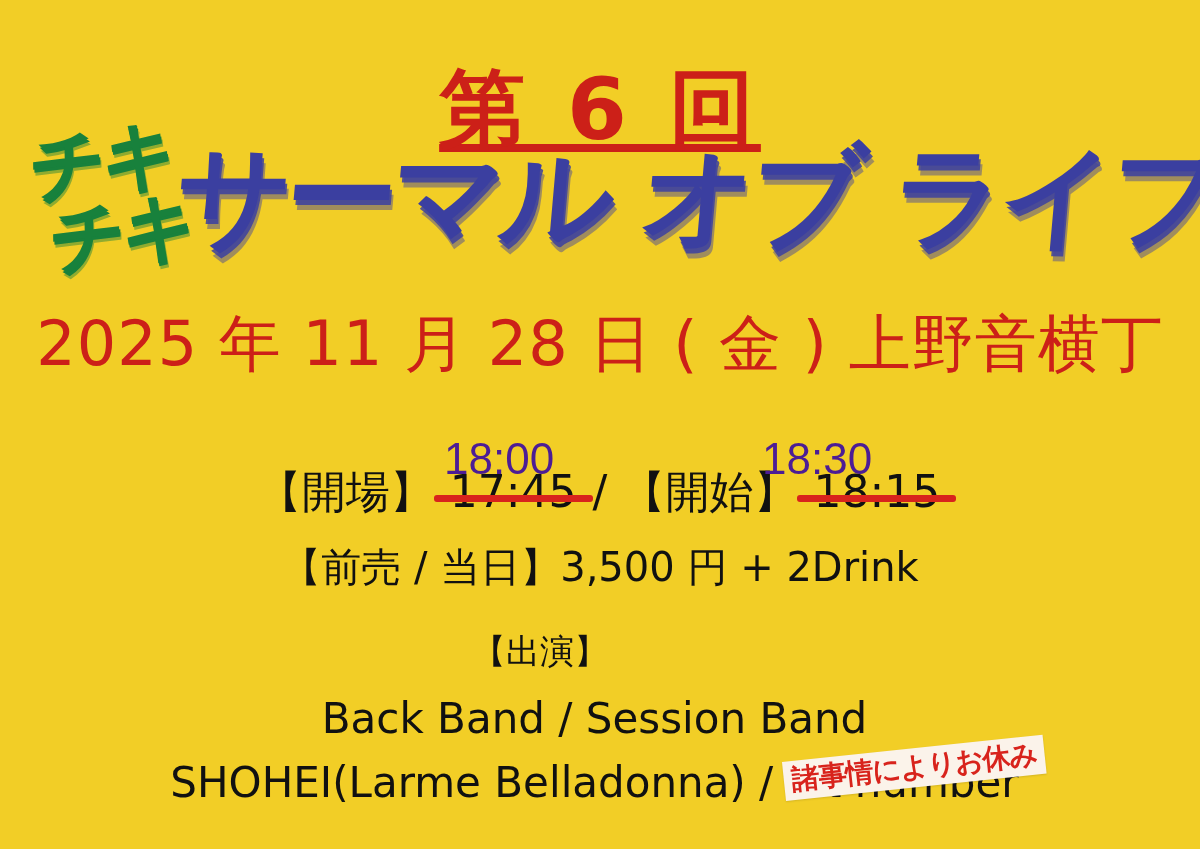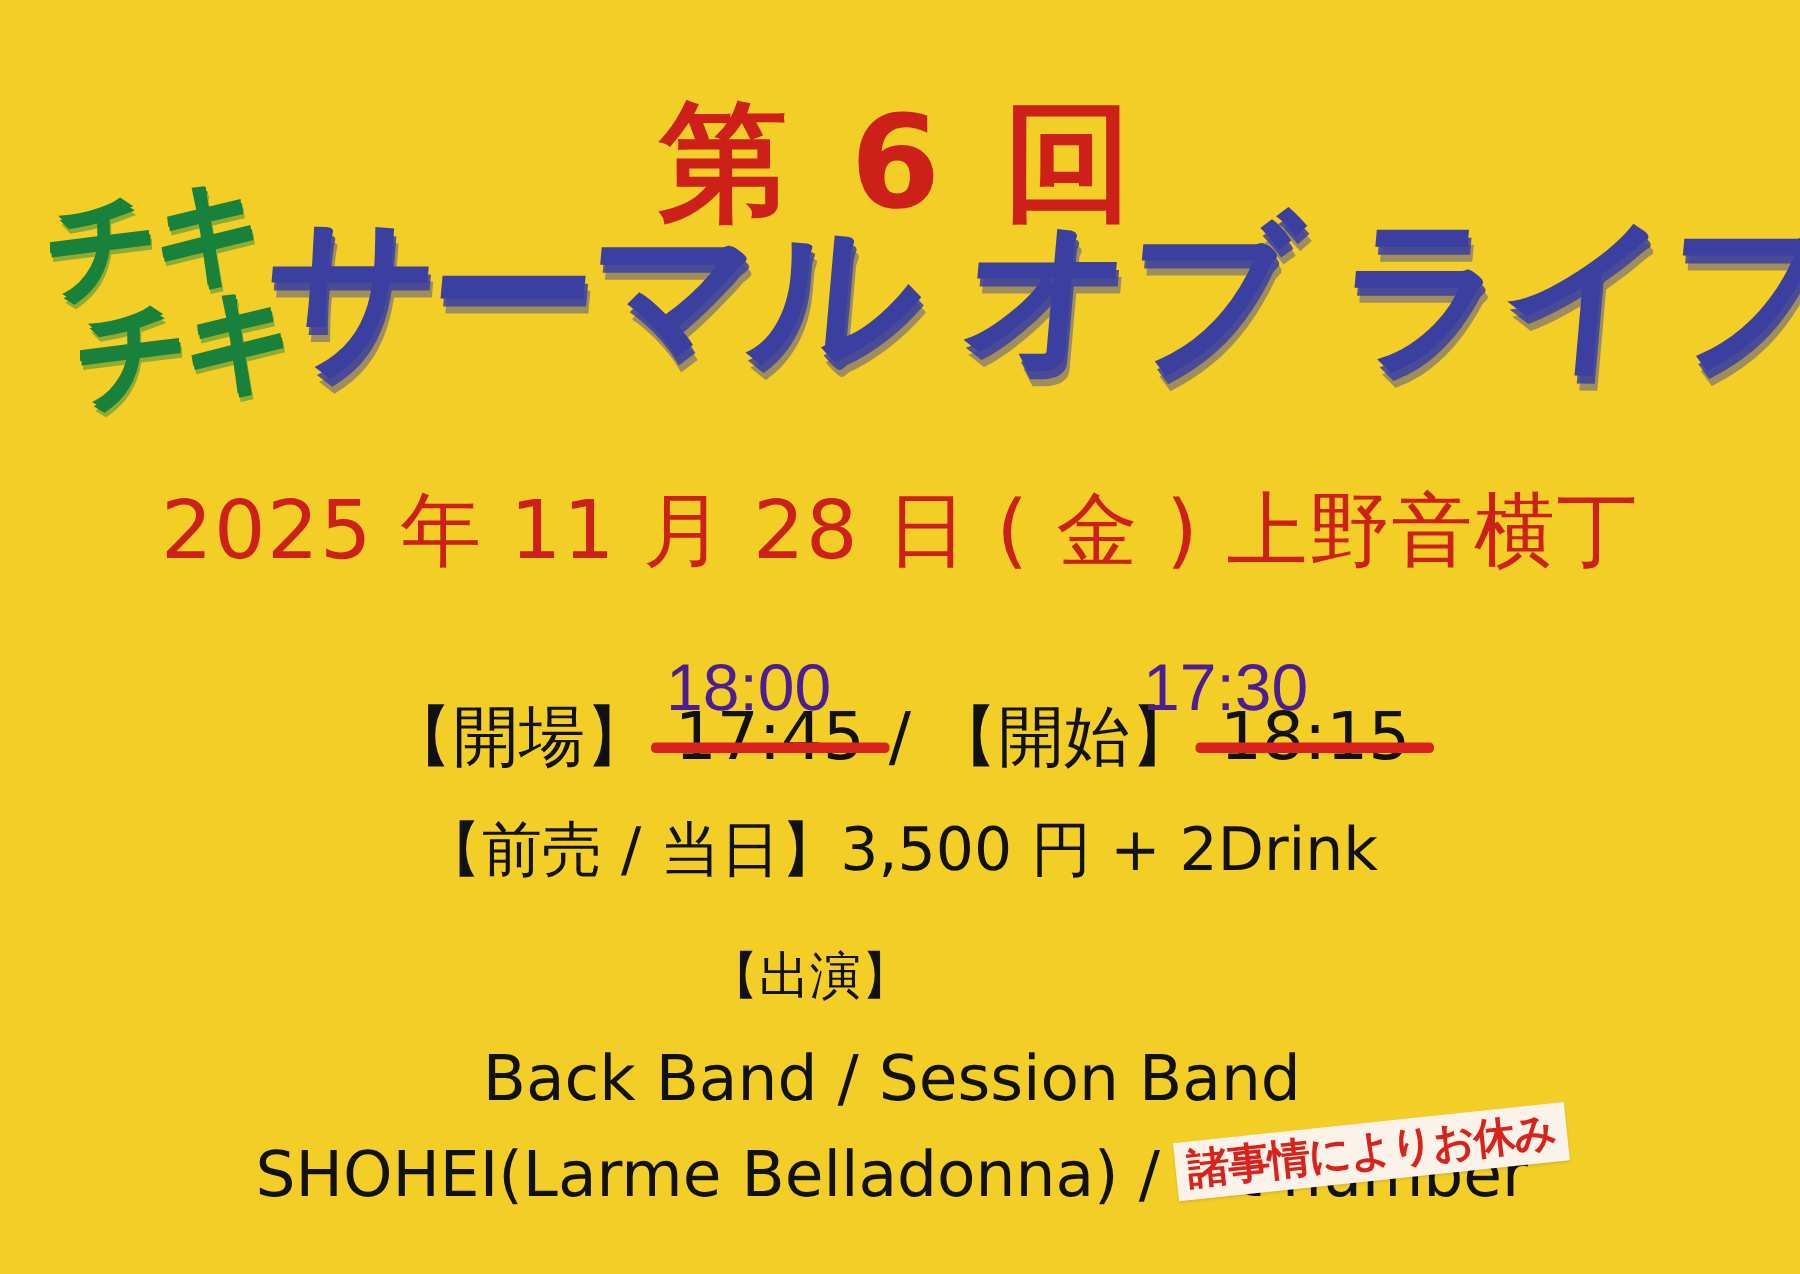--- a/index.html
+++ b/index.html
@@ -26,20 +26,21 @@
     left: 0;
     top: 66px;
     width: 1200px;
     text-align: center;
     color: #CC2018;
     font-size: 86px;
     font-weight: 700;
     letter-spacing: 6px;
     line-height: 1;
     font-family: "DejaVu Sans", sans-serif;
+    text-decoration: underline;
   }
 
   
   .title-wrap {
     position: absolute;
     left: 0;
     top: 130px;
     width: 1200px;
     height: 190px;
   }
@@ -83,25 +84,25 @@
     transform-origin: left top;
     text-shadow:
        2px 5px 0 rgba(59,63,160,0.85),
        4px 10px 0 rgba(59,63,160,0.45);
   }
 
   
   .date-line {
     position: absolute;
     left: 0;
-    top: 324px;
+    top: 310px;
     width: 1200px;
     text-align: center;
     color: #CC2018;
-    font-size: 54px;
+    font-size: 62px;
     font-weight: 400;
     letter-spacing: 1px;
     line-height: 1.1;
     font-family: "DejaVu Sans", sans-serif;
   }
 
   
   .times-block {
     position: absolute;
     left: 0;
@@ -220,21 +221,21 @@
       <span>17:45</span>
       <span class="bar"></span>
     </span>
     <span>/</span>
     <span>【開始】</span>
     <span class="struck">
       <span>18:15</span>
       <span class="bar"></span>
     </span>
     <span class="newtime t1">18:00</span>
-    <span class="newtime t2">17:30</span>
+    <span class="newtime t2">18:30</span>
   </div>
 
   <div class="price-line">【前売 / 当日】3,500 円 + 2Drink</div>
 
   <div class="lineup-head">【出演】</div>
 
   <div class="lineup-row r1">Back Band / Session Band</div>
 
   <div class="lineup-row r2">SHOHEI(Larme Belladonna) / hit number</div>
 

